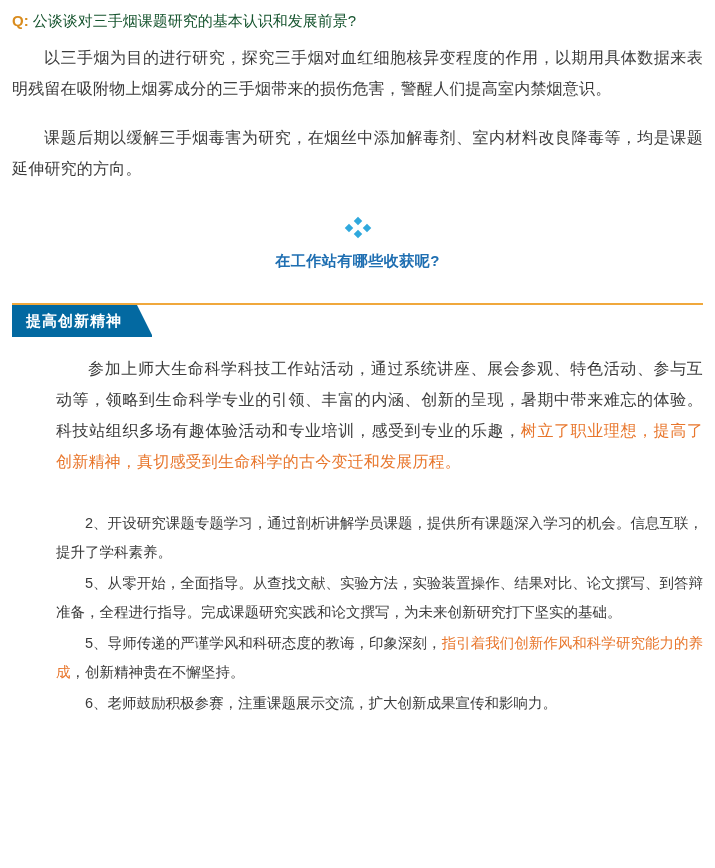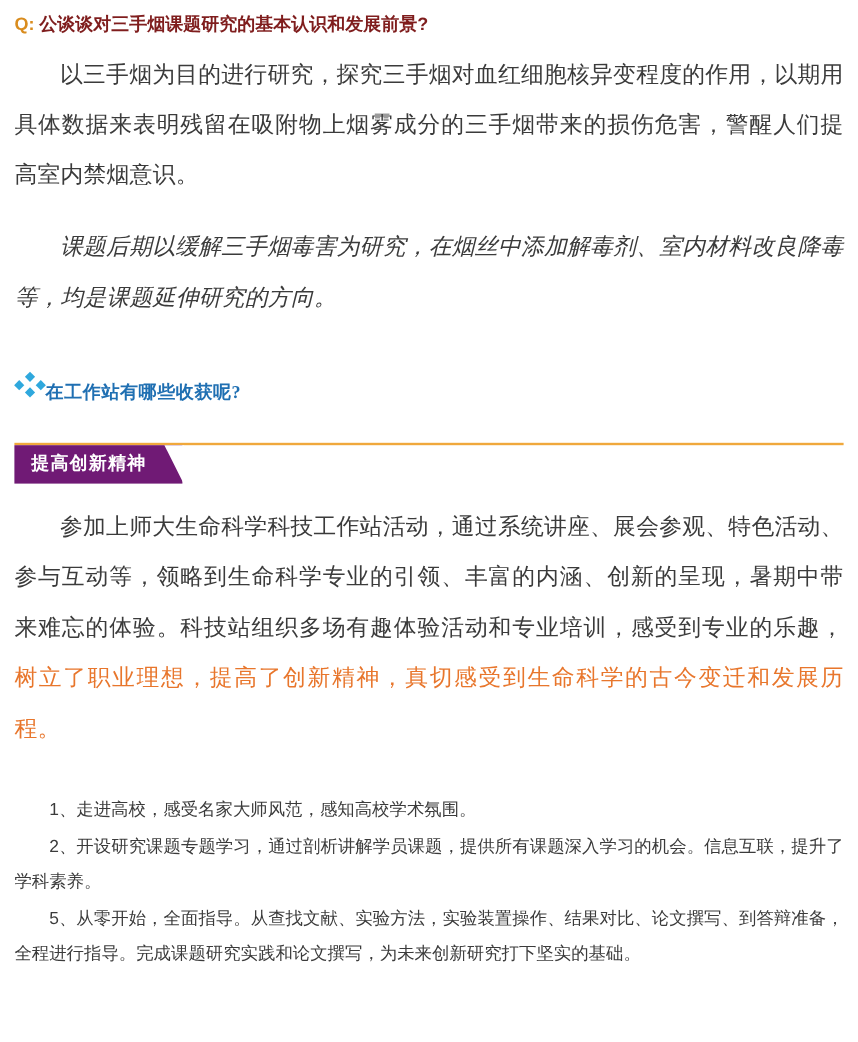--- a/index.html
+++ b/index.html
@@ -28,46 +28,45 @@
     margin: 2px 0 10px 0;
   }
   .q-label {
     color: #d98c1e;
     font-weight: bold;
     font-size: 15px;
     line-height: 22px;
     flex: 0 0 auto;
   }
   .q-text {
-    color: #7f1d1d;
-    font-weight: bold;
+    color: #14532d;
+    font-weight: normal;
     font-size: 15px;
     line-height: 22px;
   }
 
   .para {
-    font-size: 19px;
-    line-height: 42px;
+    font-size: 16px;
+    line-height: 31px;
     color: #3b3b3b;
     text-align: justify;
     text-indent: 2em;
     margin: 0 0 4px 0;
     letter-spacing: 0.2px;
   }
   .para.gap {
     margin-top: 18px;
-    font-style: italic;
   }
 
   
   .divider {
     margin: 34px 0 8px 0;
     display: flex;
+    flex-direction: column;
     align-items: center;
-    font-family: Liberation Serif, serif;
   }
   .dots {
     width: 26px;
     height: 20px;
     position: relative;
   }
   .dots i {
     position: absolute;
     width: 6px;
     height: 6px;
@@ -93,40 +92,41 @@
     margin-top: 32px;
   }
   .banner-wrap {
     border-top: 2px solid #f0a83c;
     padding-top: 0;
     position: relative;
   }
   .banner {
     display: inline-block;
     position: relative;
-    background: #701a75;
+    background: #0369a1;
     color: #ffffff;
     font-size: 15px;
     font-weight: bold;
     letter-spacing: 1px;
     padding: 7px 30px 7px 14px;
     line-height: 18px;
   }
   .banner:after {
     content: "";
     position: absolute;
     right: -1px;
     top: 0;
     width: 0;
     height: 0;
     border-top: 32px solid #ffffff;
     border-left: 16px solid transparent;
   }
   .section-body {
     margin-top: 16px;
+    margin-left: 44px;
   }
   .hl {
     color: #e8762c;
   }
   .list-item {
     font-size: 14.5px;
     line-height: 29px;
     color: #3b3b3b;
     text-align: justify;
     text-indent: 2em;
@@ -160,19 +160,20 @@
     <div class="banner-wrap">
       <div class="banner">提高创新精神</div>
     </div>
     <div class="section-body">
       <p class="para"><span>参加上师大生命科学科技工作站活动，通过系统讲座、展会参观、特色活动、参与互动等，领略到生命科学专业的引领、丰富的内涵、创新的呈现，暑期中带来难忘的体验。科技站组织多场有趣体验活动和专业培训，感受到专业的乐趣，</span><span class="hl">树立了职业理想，提高了创新精神，真切感受到生命科学的古今变迁和发展历程。</span></p>
     </div>
   </div>
 
   <div class="section">
     <div class="section-body">
-      <p class="list-item">1、走进高校，感受名家大师风范，感知高校学术氛围。</p>
       <p class="list-item">2、开设研究课题专题学习，通过剖析讲解学员课题，提供所有课题深入学习的机会。信息互联，提升了学科素养。</p>
       <p class="list-item">5、从零开始，全面指导。从查找文献、实验方法，实验装置操作、结果对比、论文撰写、到答辩准备，全程进行指导。完成课题研究实践和论文撰写，为未来创新研究打下坚实的基础。</p>
+      <p class="list-item"><span>5、导师传递的严谨学风和科研态度的教诲，印象深刻，</span><span class="hl">指引着我们创新作风和科学研究能力的养成</span><span>，创新精神贵在不懈坚持。</span></p>
+      <p class="list-item">6、老师鼓励积极参赛，注重课题展示交流，扩大创新成果宣传和影响力。</p>
     </div>
   </div>
 
 </div>
 
 </body></html>

